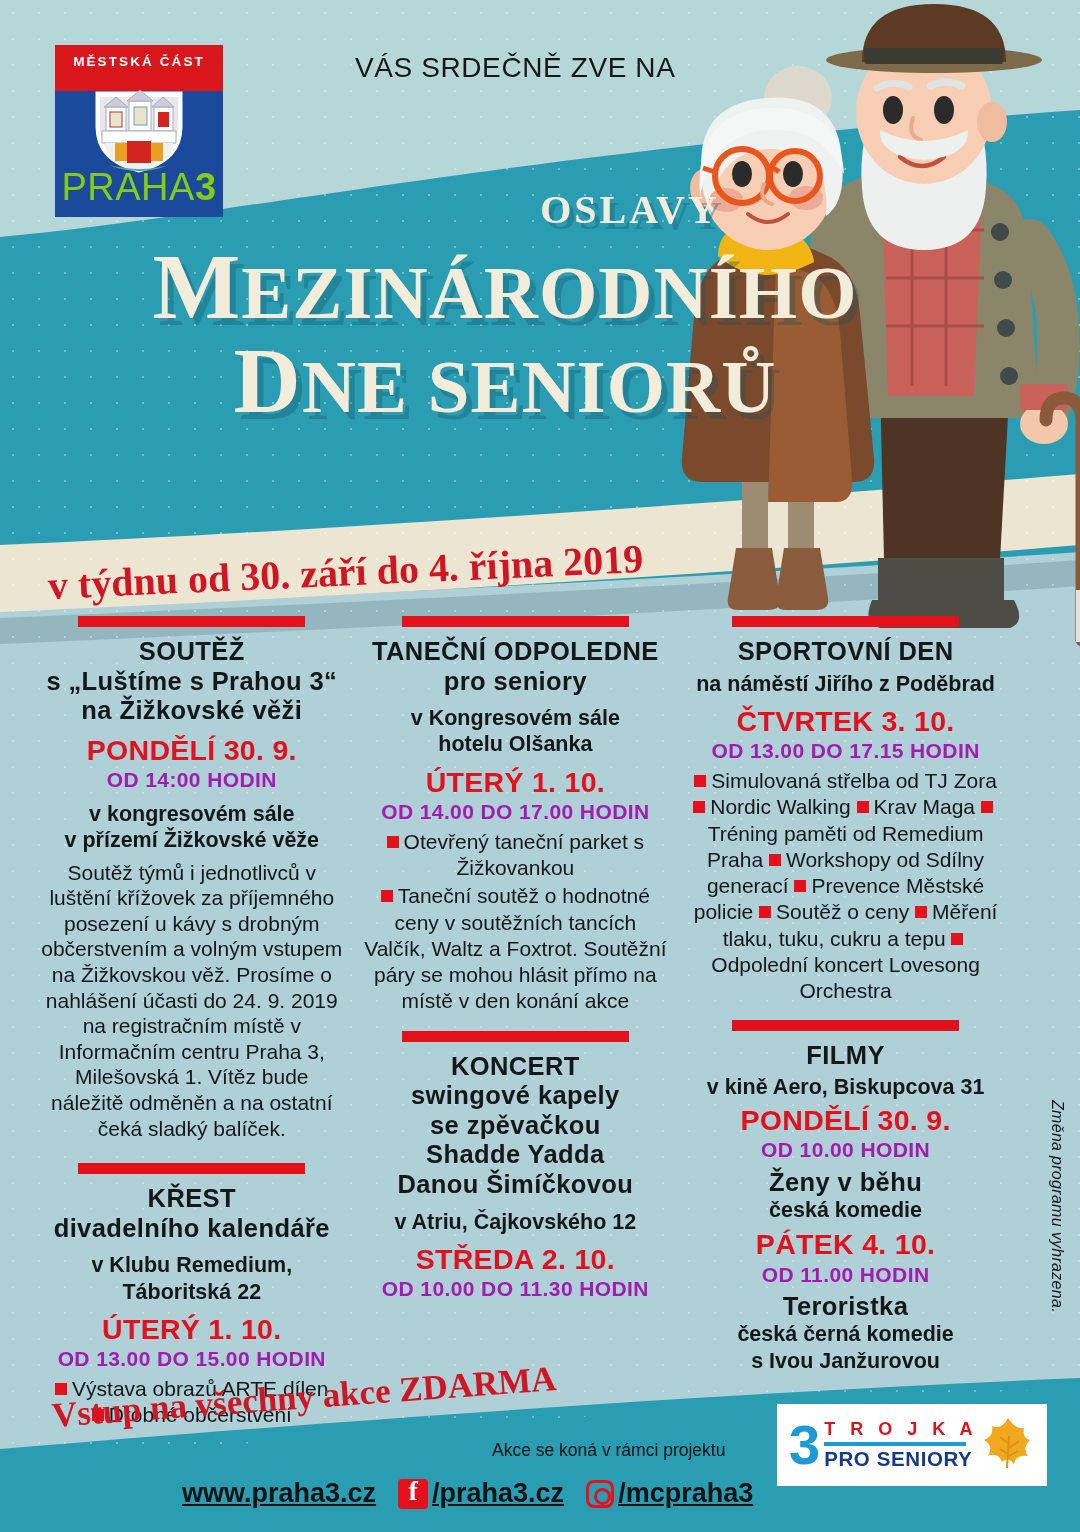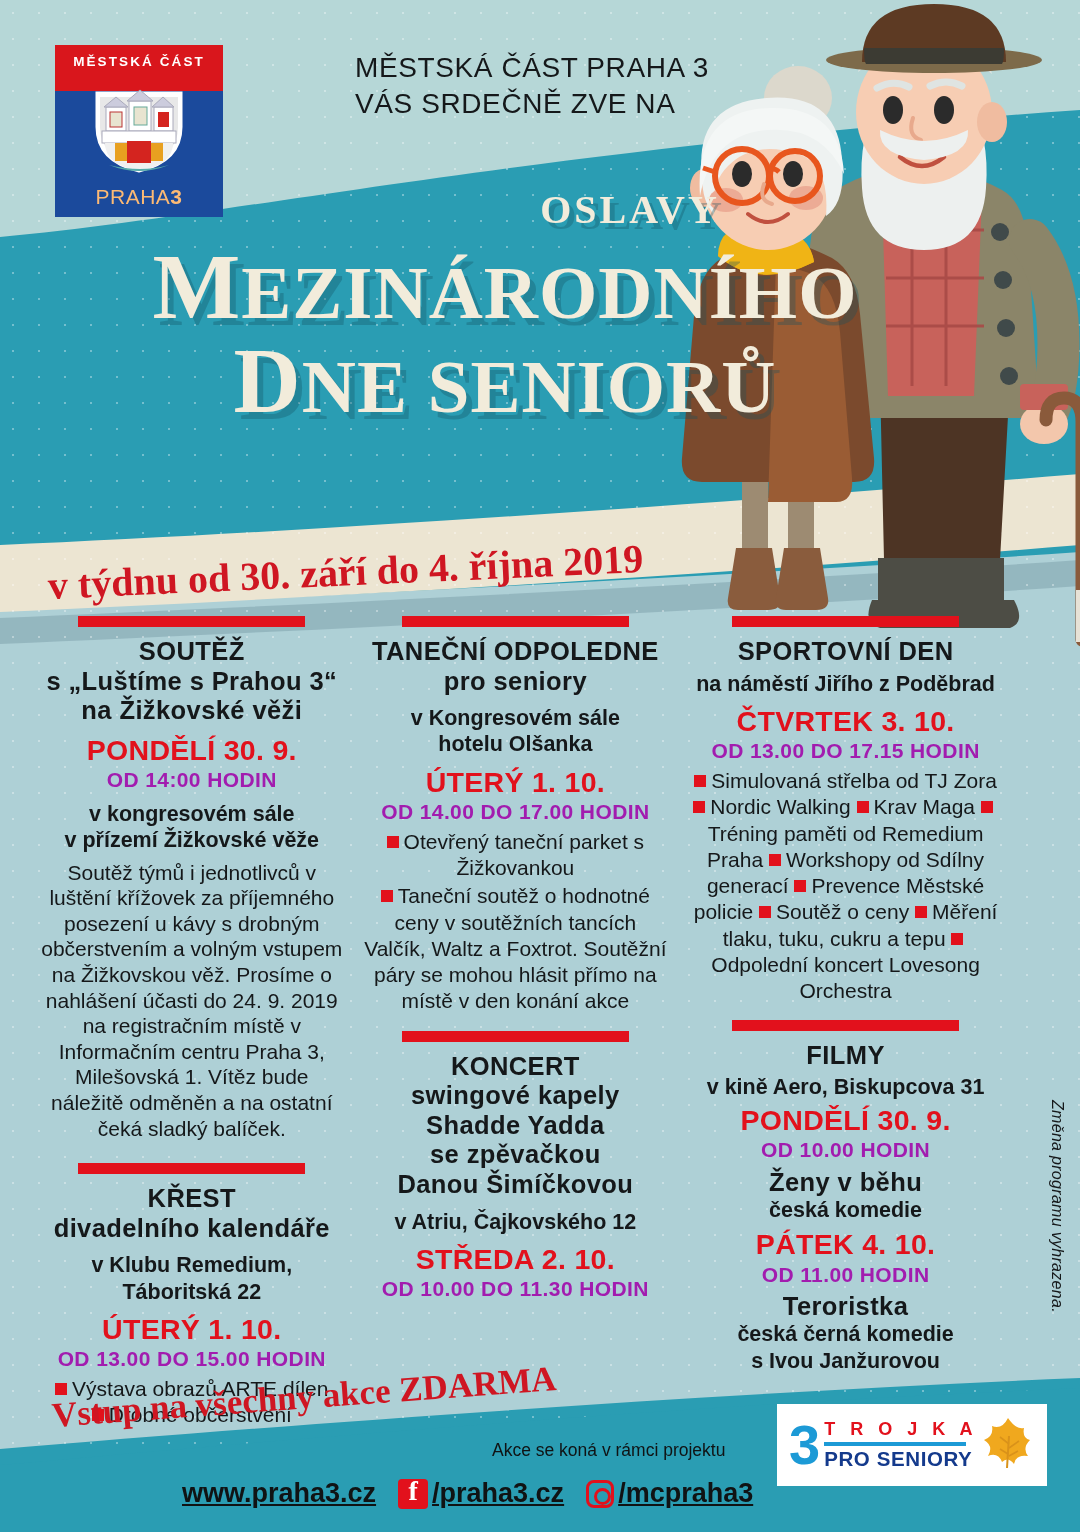--- a/index.html
+++ b/index.html
@@ -36,22 +36,22 @@
     position: absolute; left: 0; top: 0; width: 168px; height: 46px;
     background: #d9161c;
   }
   .logo-mc {
     position: absolute; left: 0; top: 9px; width: 168px;
     text-align: center; color: #fff;
     font-size: 13.5px; font-weight: bold; letter-spacing: 2.1px;
   }
   .logo-praha {
     position: absolute; left: 0; bottom: 8px; width: 168px;
-    text-align: center; color: #fdba74;
-    font-size: 21px; letter-spacing: .5px;
+    text-align: center; color: #84cc16;
+    font-size: 38px; letter-spacing: .5px;
   }
   .logo-praha b { font-weight: bold; }
   .crest { position: absolute; left: 38px; top: 40px; width: 92px; height: 88px; }
 
   
   .invite {
     position: absolute; left: 355px; top: 50px;
     font-size: 28px; line-height: 1.28; color: #15181a;
     letter-spacing: .6px;
     z-index: 11;
@@ -329,21 +329,20 @@
       <rect x="9" y="46" width="74" height="12" fill="#fff" stroke="#aab" stroke-width="1"></rect>
       <path d="M12,58 h68 q0,22 -34,28 q-34,-6 -34,-28 Z" fill="#f0f0f0"></path>
       <rect x="22" y="58" width="48" height="18" fill="#e8a020"></rect>
       <rect x="34" y="56" width="24" height="22" fill="#d4241f"></rect>
       <path d="M16,80 q30,12 60,0 q-28,8 -60,0 Z" fill="#5aa"></path>
     </svg>
     <div class="logo-praha"><span>PRAHA</span><b>3</b></div>
   </div>
 
   <div class="invite">
-    <div>MĚSTSKÁ ČÁST PRAHA 3</div>
     <div>VÁS SRDEČNĚ ZVE NA</div>
   </div>
 
   <div class="title-wrap">
     <div class="t-oslavy">OSLAVY</div>
     <div class="t-big"><span>M</span><span class="sc">EZINÁRODNÍHO</span></div>
     <div class="t-sub"><span>D</span><span class="sc">NE SENIORŮ</span></div>
   </div>
 
   <div class="ribbon-text">v týdnu od 30. září do 4. října 2019</div>
@@ -397,22 +396,22 @@
           <div style="margin-top:2px"><span class="sq"></span><span>Taneční soutěž o hodnotné ceny v soutěžních tancích Valčík, Waltz a Foxtrot. Soutěžní páry se mohou hlásit přímo na místě v den konání akce</span></div>
         </div>
       </div>
 
       <div class="spacer-m"></div>
 
       <div class="blk">
         <div class="rule"></div>
         <div class="h1l">KONCERT</div>
         <div class="h1l">swingové kapely</div>
+        <div class="h1l">se zpěvačkou</div>
         <div class="h1l">Shadde Yadda</div>
-        <div class="h1l">se zpěvačkou</div>
         <div class="h1l">Danou Šimíčkovou</div>
         <div class="spacer-s"></div>
         <div class="h3l">v Atriu, Čajkovského 12</div>
         <div class="dateline">STŘEDA 2. 10.</div>
         <div class="timeline">OD 10.00 DO 11.30 HODIN</div>
       </div>
     </div>
 
     <div class="col col3">
       <div class="blk">

